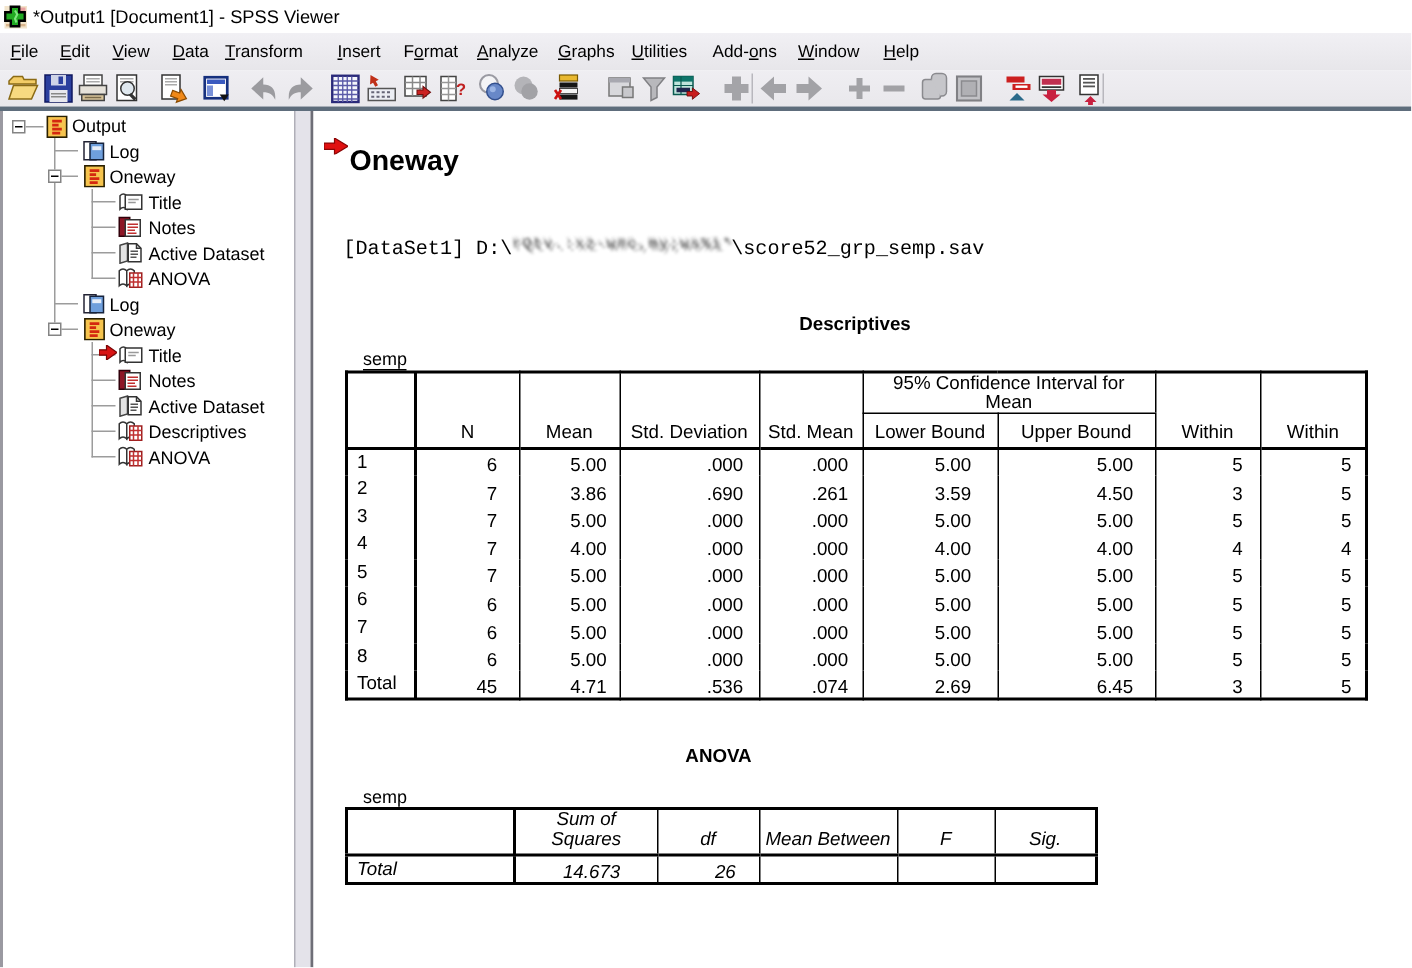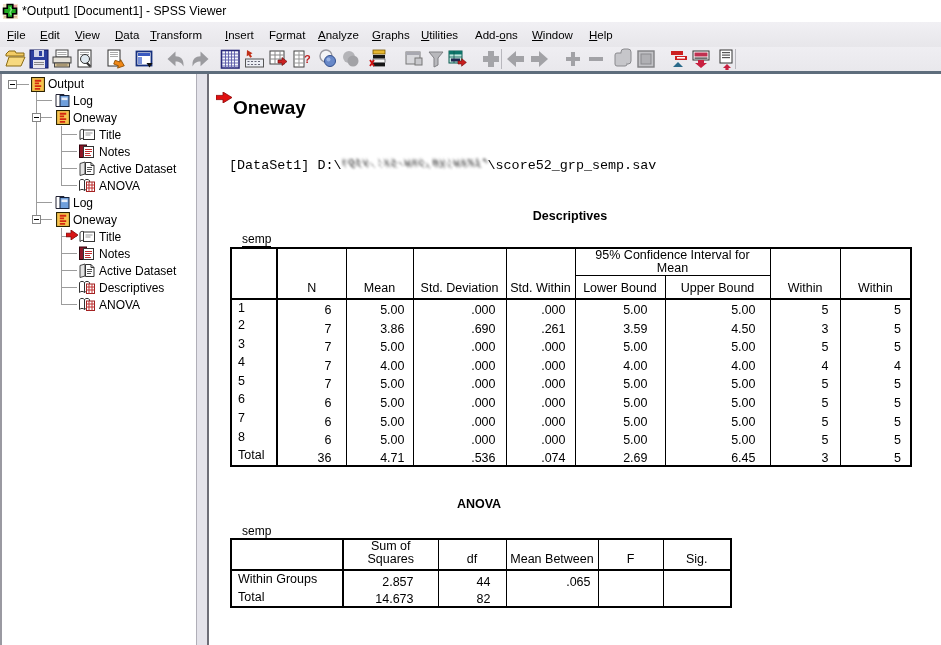--- a/index.html
+++ b/index.html
@@ -375,21 +375,21 @@
             <col style="width:105px">
             <col style="width:70px">
             <col style="width:71px">
           </colgroup>
         <tbody>
             <tr style="height:22px">
           <td class="stub hb" rowspan="2"></td>
           <td class="hc hb vb" rowspan="2">N</td>
           <td class="hc hb vb" rowspan="2">Mean</td>
           <td class="hc hb vb" rowspan="2">Std. Deviation</td>
-          <td class="hc hb vb" rowspan="2">Std. Within</td>
+          <td class="hc hb vb" rowspan="2">Std. Mean</td>
           <td class="hc cib" colspan="2">95% Confidence Interval for<br>Mean</td>
           <td class="hc hb vb" rowspan="2">Within</td>
           <td class="hc hb vb" rowspan="2">Within</td>
         </tr>
         <tr style="height:23px">
           <td class="hc hb vb">Lower Bound</td>
           <td class="hc hb vb">Upper Bound</td>
         </tr>
         <tr>
               <td class="rl">1</td>
@@ -474,63 +474,55 @@
               <td class="n c2">5.00</td>
               <td class="n c3">.000</td>
               <td class="n c4">.000</td>
               <td class="n c5">5.00</td>
               <td class="n c6">5.00</td>
               <td class="n c7">5</td>
               <td class="n c8">5</td>
             </tr>
         <tr>
               <td class="rl">Total</td>
-              <td class="n c1">36</td>
+              <td class="n c1">45</td>
               <td class="n c2">4.71</td>
               <td class="n c3">.536</td>
               <td class="n c4">.074</td>
               <td class="n c5">2.69</td>
               <td class="n c6">6.45</td>
               <td class="n c7">3</td>
               <td class="n c8">5</td>
             </tr>
       </tbody>
         </table>
       <div class="ct" style="left:20px;top:423px;width:500px;text-align:center;font-weight:bold;font-size:12.5px;">ANOVA</div>
       <div class="ct" style="left:33px;top:450px;font-size:12px;border-bottom:1px solid #000;">semp</div>
-      <table id="anova" style="position:absolute;left:21px;top:464px;">
+      <table id="anova" style="position:absolute;left:21px;top:464px;font-style:italic;">
         <colgroup>
             <col style="width:112px">
             <col style="width:95px">
             <col style="width:68px">
             <col style="width:92px">
             <col style="width:65px">
             <col style="width:68px">
           </colgroup>
         <tbody>
             <tr style="height:26px">
           <td class="stub hb"></td>
           <td class="hc hb vb">Sum of<br>Squares</td>
           <td class="hc hb vb">df</td>
           <td class="hc hb vb">Mean Between</td>
           <td class="hc hb vb">F</td>
           <td class="hc hb vb">Sig.</td>
         </tr>
         <tr>
-              <td class="rl">Within Groups</td>
-              <td class="n a1">2.857</td>
-              <td class="n a2">44</td>
-              <td class="n a3">.065</td>
-              <td class="n a4"></td>
-              <td class="n a5"></td>
-            </tr>
-        <tr>
               <td class="rl">Total</td>
               <td class="n a1">14.673</td>
-              <td class="n a2">82</td>
+              <td class="n a2">26</td>
               <td class="n a3"></td>
               <td class="n a4"></td>
               <td class="n a5"></td>
             </tr>
       </tbody>
         </table>
     </div>
   </div>
 </div>
 

